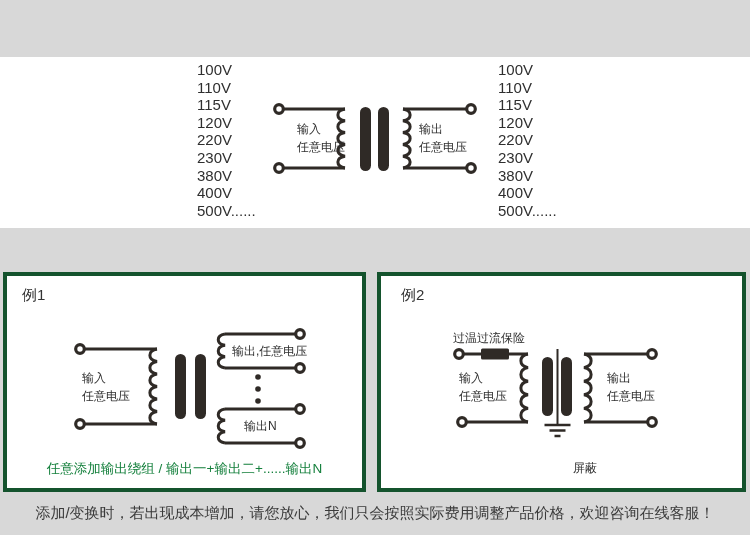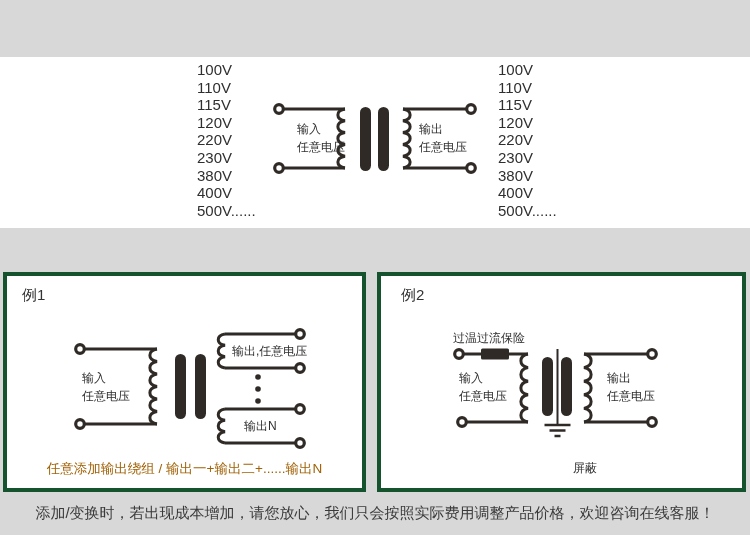--- a/index.html
+++ b/index.html
@@ -38,21 +38,21 @@
     position:absolute;top:272px;height:220px;background:#ffffff;
     border:4px solid #14532d;box-sizing:border-box;
   }
   .panel-1{left:3px;width:363px;}
   .panel-2{left:377px;width:369px;}
   .panel svg{position:absolute;left:0;top:0;}
   .panel-title{position:absolute;left:15px;top:10px;font-size:15px;color:#333;}
   .panel-2 .panel-title{left:20px;}
   .caption{
     position:absolute;left:0;top:184px;width:100%;text-align:center;
-    font-size:13.5px;color:#a16207;white-space:nowrap;
+    font-size:13.5px;color:#15803d;white-space:nowrap;
   }
   
   .footer{position:absolute;top:492px;left:0;width:750px;height:43px;}
   .footer-text{padding-top:12px;text-align:center;font-size:15px;color:#3a3a3a;white-space:nowrap;}
 </style>
 </head>
 <body>
 
 <div class="page">
 

